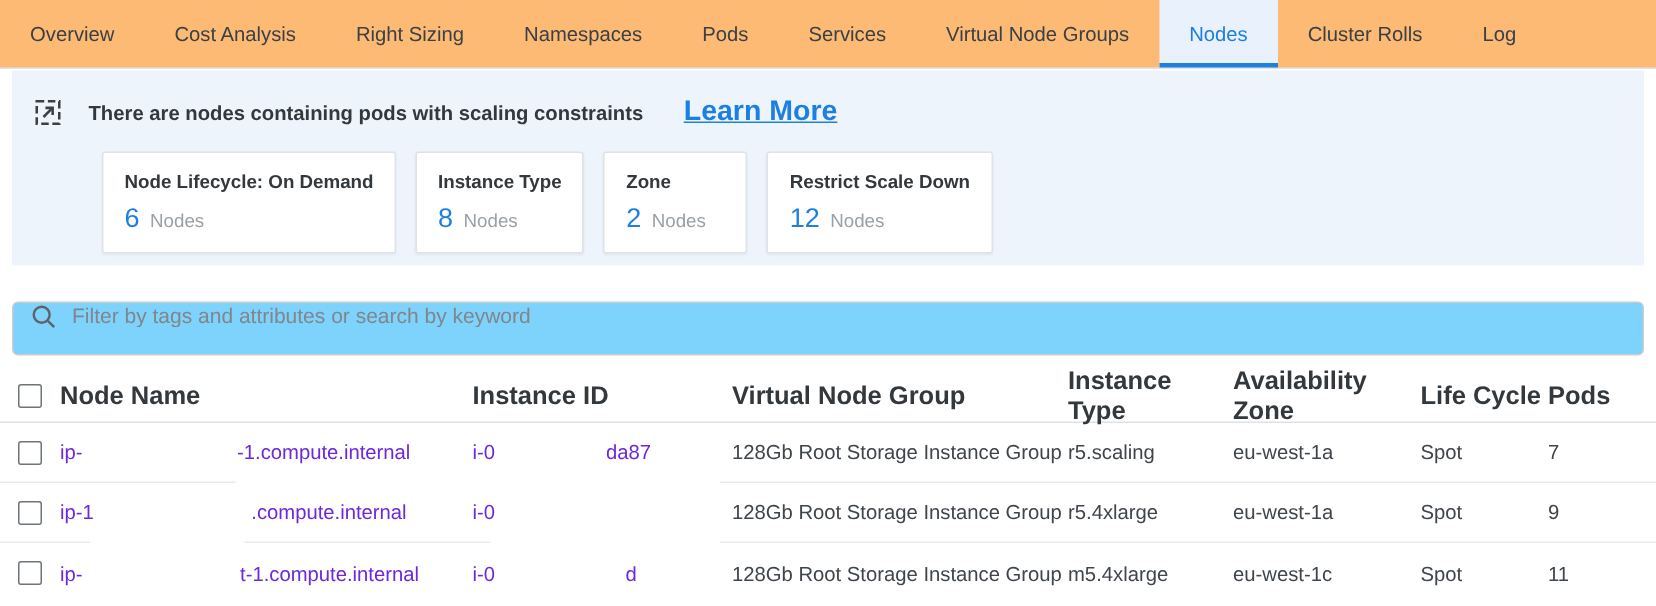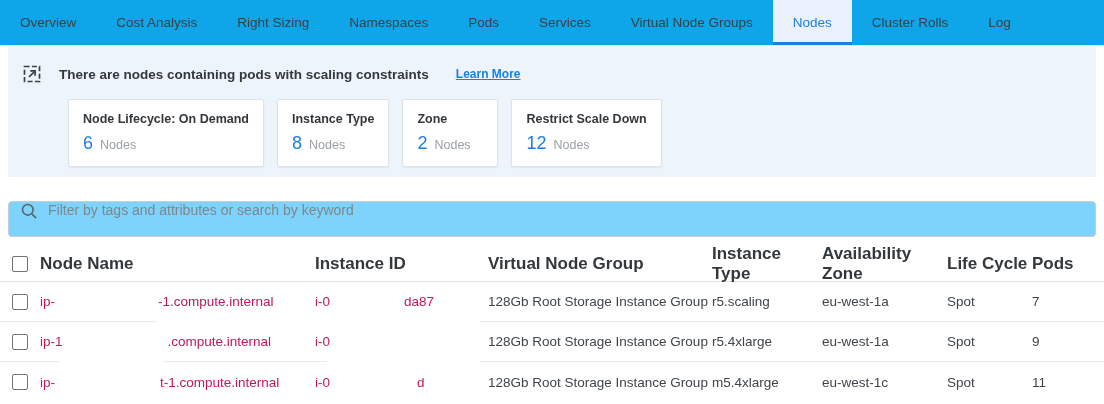--- a/index.html
+++ b/index.html
@@ -1,30 +1,30 @@
 <!DOCTYPE html>
 <html><head>
 <meta charset="utf-8">
 <style>
   * { box-sizing: border-box; margin: 0; padding: 0; }
   html,body { width:1104px; height:404px; overflow:hidden; background:#fff;
     font-family:"Liberation Sans","DejaVu Sans",sans-serif; color:#3c4147; }
 
   
-  .tabbar { display:flex; height:46px; border-bottom:1px solid #e1e4e8; background:#0ea5e9; }
+  .tabbar { display:flex; height:46px; border-bottom:1px solid #e1e4e8; background:#fdba74; }
   .tab { display:flex; align-items:center; padding:3px 20px 0; font-size:13.5px; color:#3b4045;
          border-bottom:3px solid transparent; cursor:pointer; white-space:nowrap; }
   .tab.active { color:#1d7fe0; background:#e9f2fc; border-bottom-color:#1d7fe0; }
 
   
   .banner { margin:1px 8px 0; height:130px; background:#edf4fc; padding:17px 14px 4px; }
   .banner-head { display:flex; align-items:center; gap:17px; }
   .banner-icon { width:20px; height:20px; flex:0 0 auto; }
   .banner-msg { font-size:13.5px; font-weight:700; color:#33383d; }
-  .banner-link { font-size:12px; font-weight:700; color:#1d7fe0; text-decoration:underline;
+  .banner-link { font-size:19px; font-weight:700; color:#1d7fe0; text-decoration:underline;
                  margin-left:10px; cursor:pointer; }
   .cards { display:flex; gap:13px; margin:15px 0 0 46px; }
   .card { background:#fff; border:1px solid #dfe3e8; border-radius:2px;
           box-shadow:0 1px 2px rgba(0,0,0,.06); padding:12px 14px; min-width:96px; }
   .card-title { font-size:12.5px; font-weight:700; color:#33383d; white-space:nowrap; }
   .card-count-row { margin-top:7px; display:flex; align-items:baseline; gap:7px; }
   .card-count { font-size:18px; font-weight:500; color:#1d7fe0; }
   .card-unit { font-size:12.5px; color:#9aa0a6; }
 
   
@@ -39,21 +39,21 @@
   .grid-row { display:grid; grid-template-columns:40px 275px 173px 224px 110px 125px 85px 1fr;
               align-items:center; }
   .thead { height:38px; margin-top:7px; border-bottom:1px solid #dfe1e5; }
   .th { font-size:17px; font-weight:700; color:#33383d; }
   .trow { height:40px; border-bottom:1px solid #e8eaed; position:relative; }
   .trow.last { border-bottom:none; }
   .td { font-size:13.5px; color:#3f454b; white-space:nowrap; }
   .cell-check { padding-left:12px; }
   .checkbox { width:16px; height:16px; border:1.5px solid #6f7478; border-radius:2px;
               background:#fff; cursor:pointer; }
-  .link { color:#be185d; cursor:pointer; }
+  .link { color:#6d28d9; cursor:pointer; }
   .gap { display:inline-block; height:1px; }
   .gap-a { width:103px; } .gap-b { width:105px; } .gap-c { width:74px; } .gap-d { width:87px; }
   .patch { position:absolute; bottom:-1px; height:2px; background:#fff; display:block; }
 </style>
 </head>
 <body>
 
 <nav class="tabbar">
   <div class="tab">Overview</div>
   <div class="tab">Cost Analysis</div>

